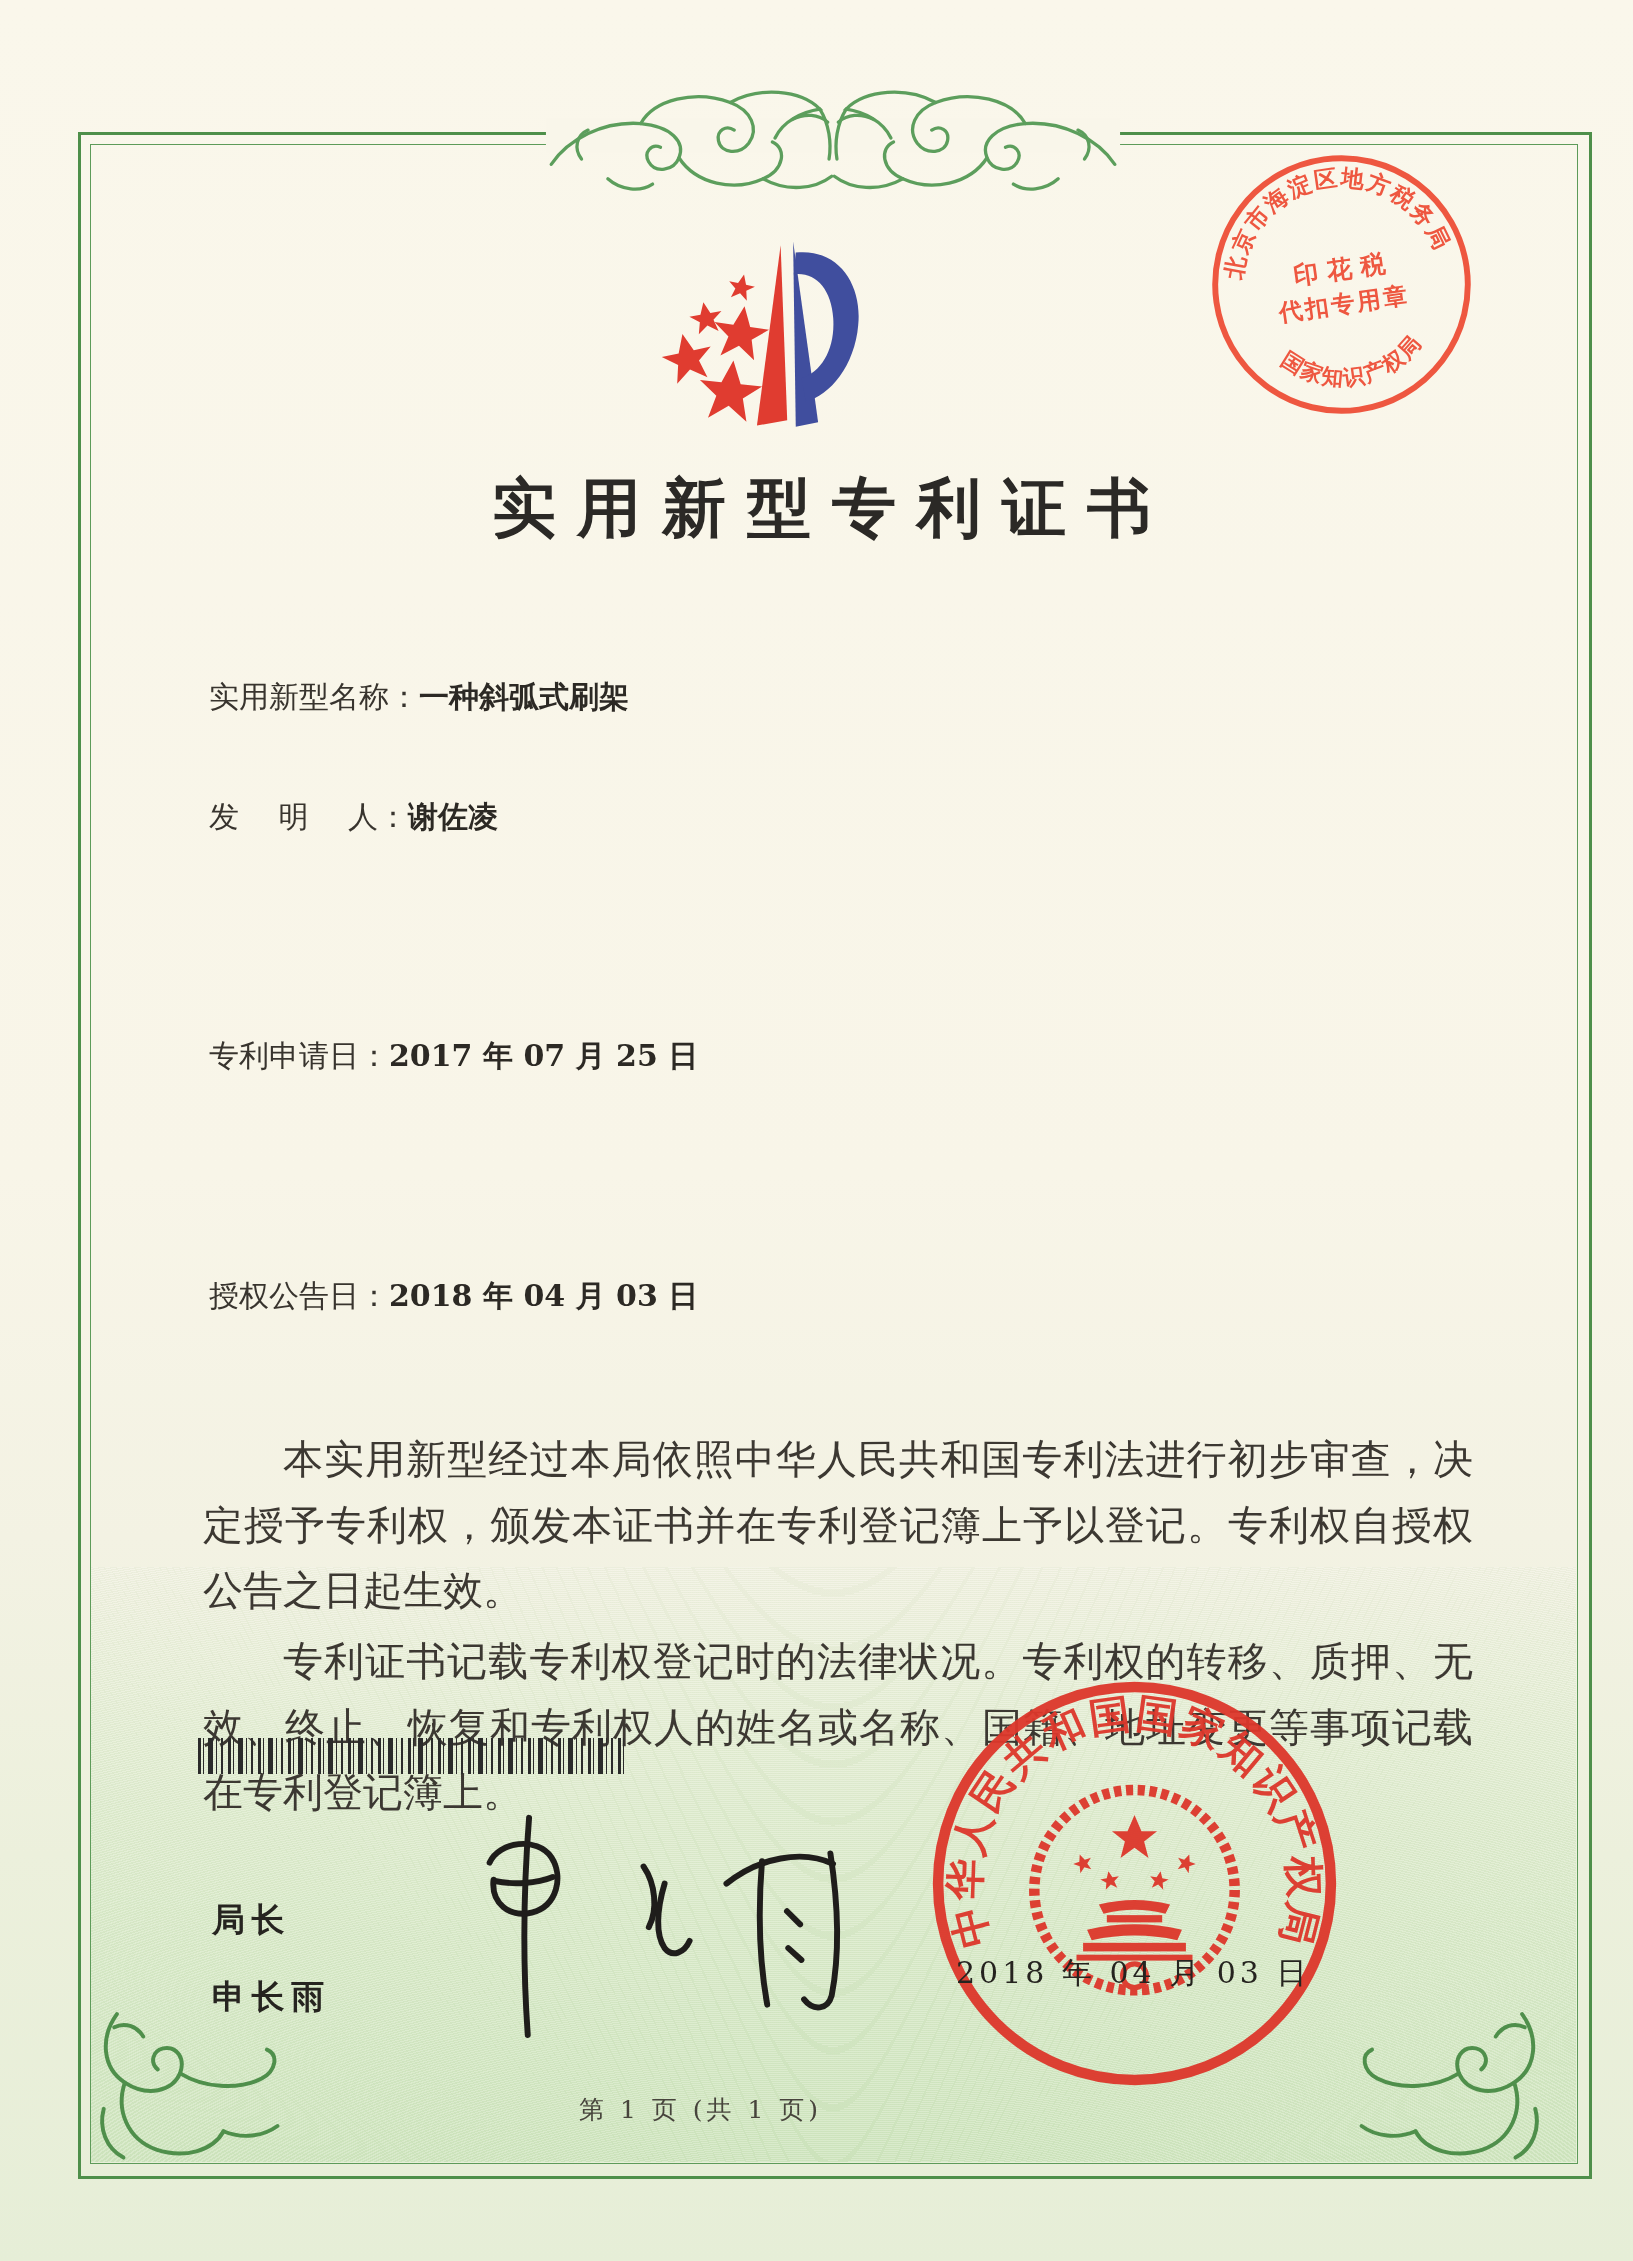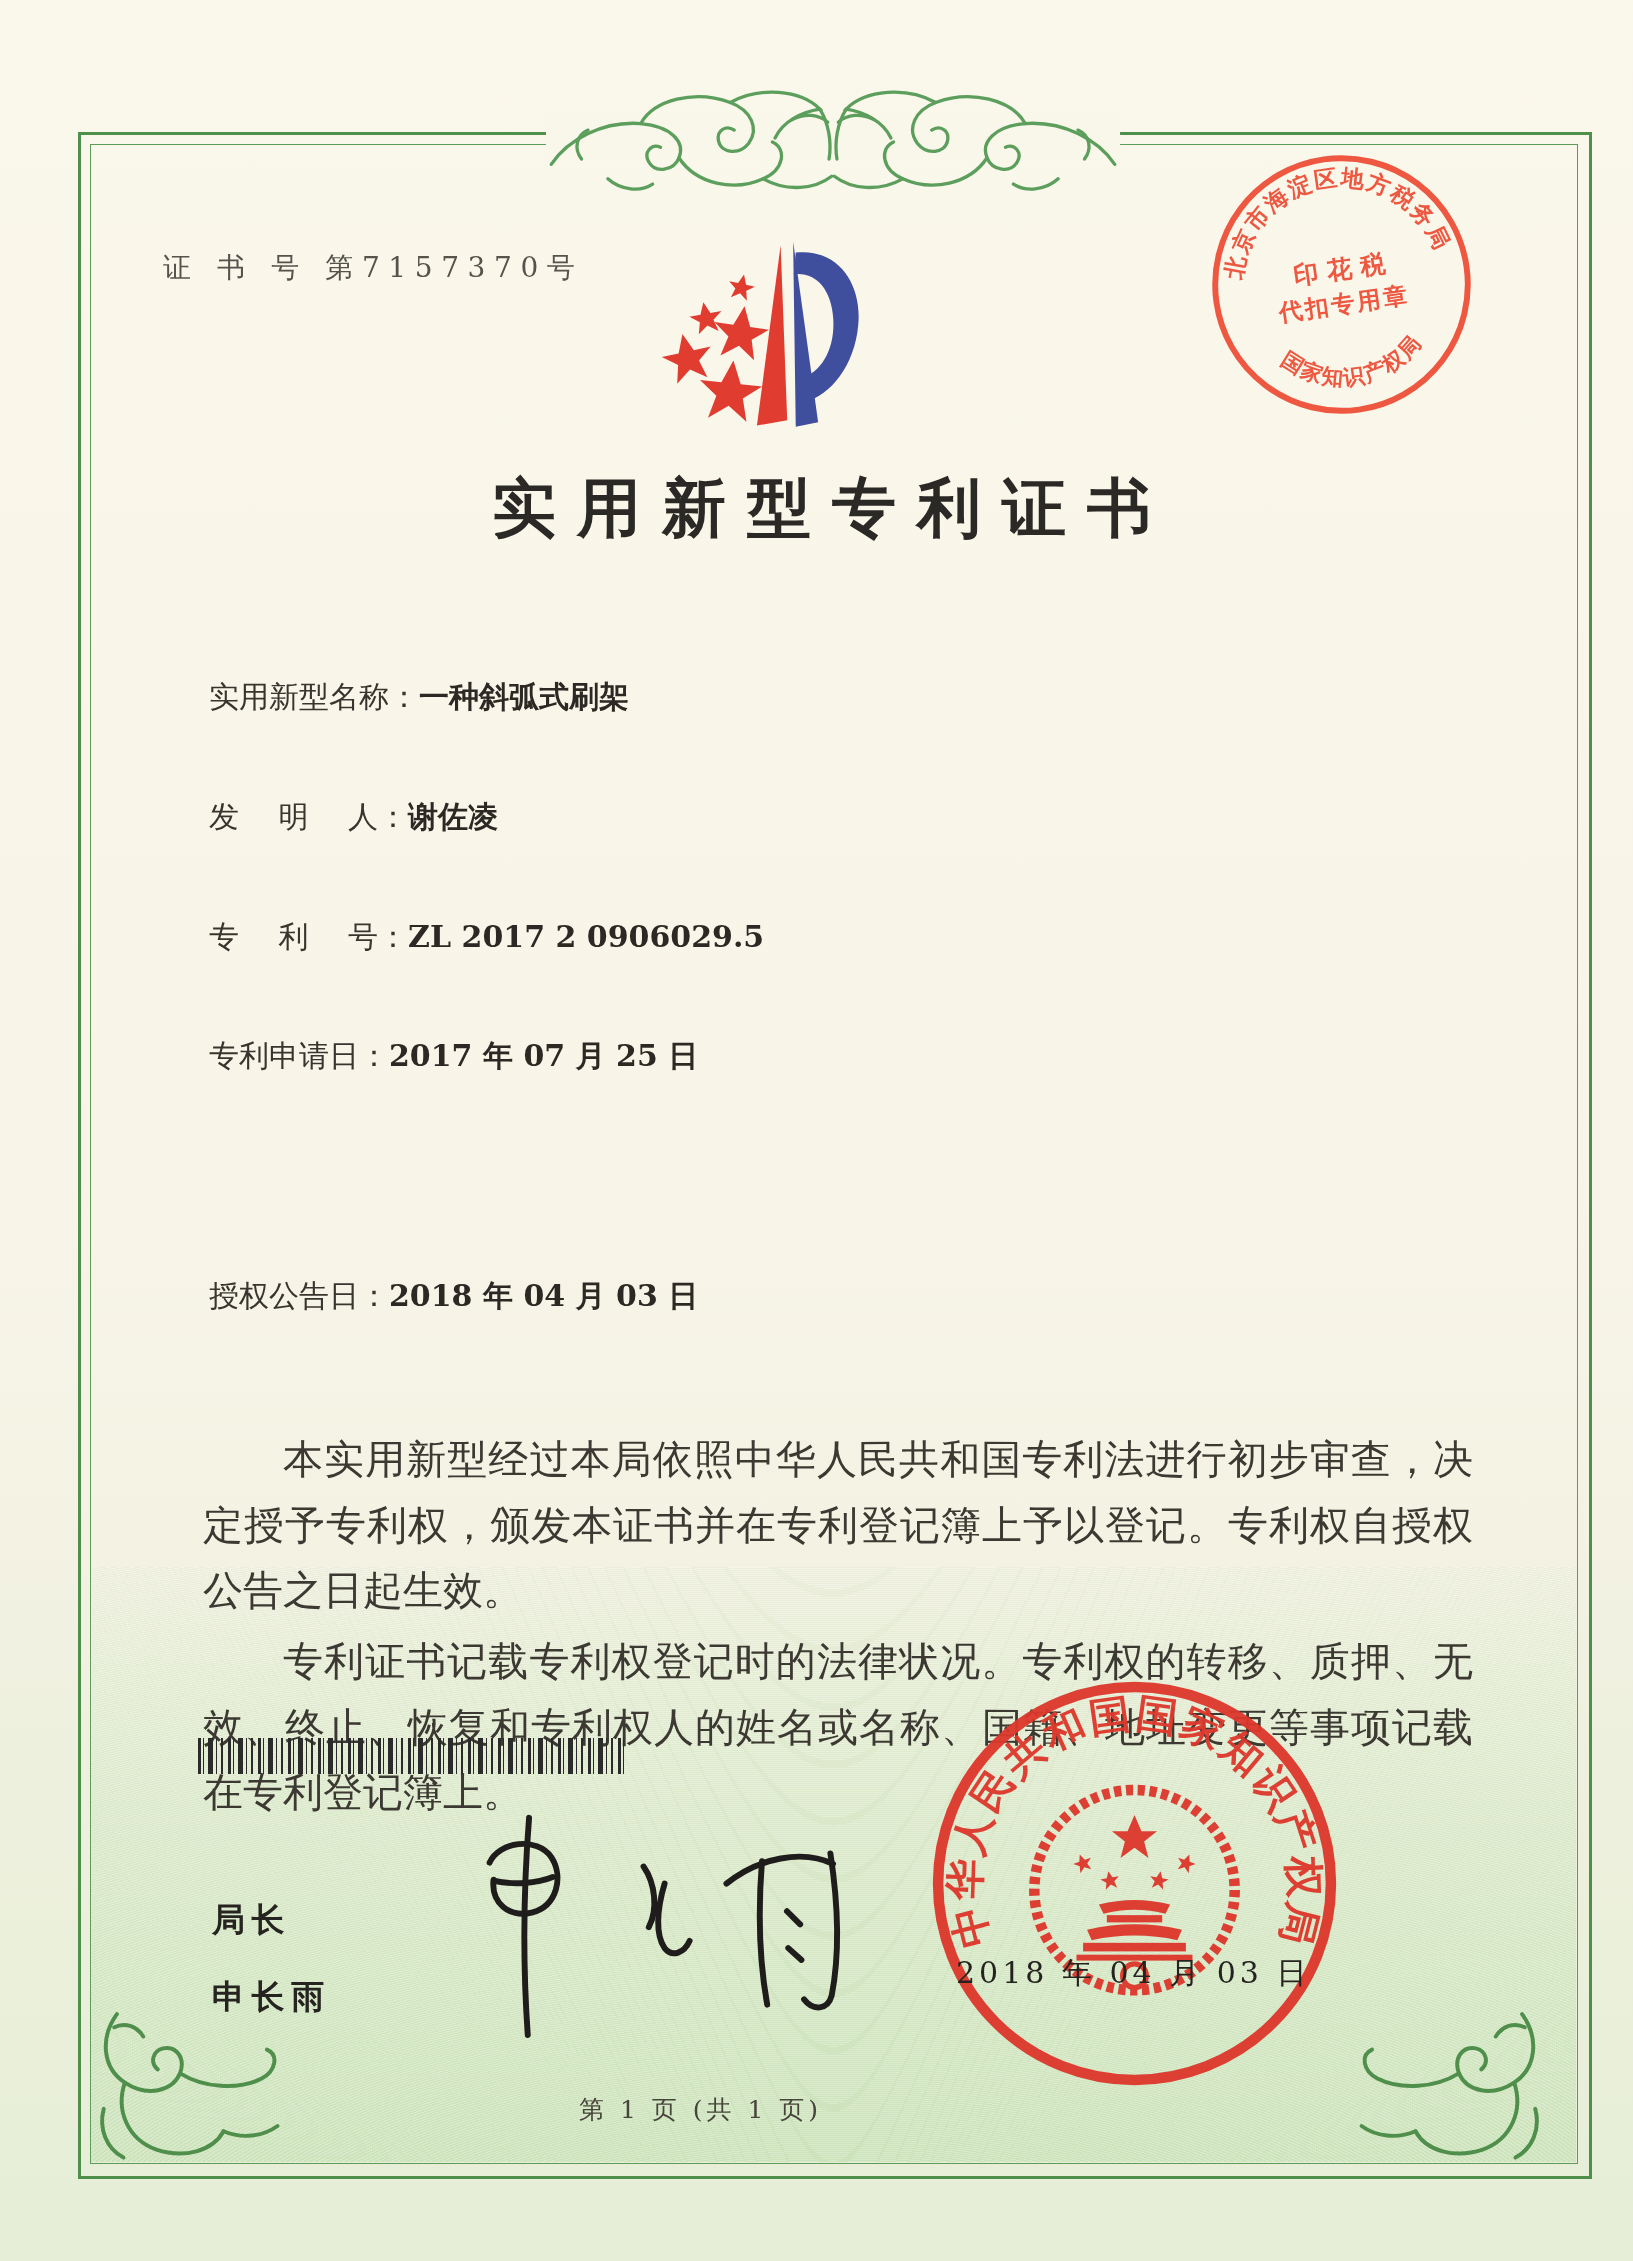--- a/index.html
+++ b/index.html
@@ -83,21 +83,20 @@
     <g stroke="#4f8f4b" stroke-width="6" fill="none" stroke-linecap="round">
       <path d="M 50,6 C 24,42 28,88 62,110 C 96,132 134,124 146,96 C 154,74 142,54 120,58 C 104,62 100,80 112,90"></path>
       <path d="M 62,110 C 48,152 66,196 110,212 C 152,226 196,214 212,184"></path>
       <path d="M 146,96 C 182,118 234,122 270,104 C 292,92 296,68 278,60"></path>
       <path d="M 212,184 C 240,196 272,192 294,176"></path>
       <path d="M 30,150 C 22,180 34,210 60,224"></path>
       <path d="M 90,40 C 80,24 62,18 46,26"></path>
     </g>
   </svg>
 
-  <div class="cert-no">证 书 号 第7157370号</div>
 
   <svg class="seal-tax" width="271" height="271" viewBox="0 0 412 412">
     <defs>
       <path id="taxTop" d="M 85 300 A 152 152 0 1 1 327 300"></path>
       <path id="taxBot" d="M 72 276 A 150 150 0 0 0 340 276"></path>
     </defs>
     <g transform="rotate(-8 206 206)" fill="#ee5740">
       <circle cx="206" cy="206" r="192" fill="none" stroke="#ee5740" stroke-width="9"></circle>
       <text font-size="35" letter-spacing="3" font-weight="600">
         <textPath href="#taxTop" startOffset="50%" text-anchor="middle">北京市海淀区地方税务局</textPath>
@@ -125,21 +124,20 @@
     <g fill="#404e9e">
       <path d="M 202,28 L 240,303 L 206,310 Z"></path>
       <path d="M 206,45 C 272,38 307,95 301,155 C 296,216 258,263 221,271 L 215,236 C 246,226 266,190 263,145 C 260,100 236,74 203,78 Z"></path>
     </g>
   </svg>
 
   <div class="title">实用新型专利证书</div>
 
   <div class="field" style="top:677px"><span>实用新型名称：</span><b>一种斜弧式刷架</b></div>
   <div class="field" style="top:797px"><span>发　 明　 人：</span><b>谢佐凌</b></div>
-  <div class="field" style="top:917px"><span>专　 利　 号：</span><b>ZL 2017 2 0906029.5</b></div>
   <div class="field" style="top:1036px"><span>专利申请日：</span><b>2017 年 07 月 25 日</b></div>
   <div class="field" style="top:1276px"><span>授权公告日：</span><b>2018 年 04 月 03 日</b></div>
 
   <div class="body-text">
     <p>本实用新型经过本局依照中华人民共和国专利法进行初步审查，决定授予专利权，颁发本证书并在专利登记簿上予以登记。专利权自授权公告之日起生效。</p>
     <p>专利证书记载专利权登记时的法律状况。专利权的转移、质押、无效、终止、恢复和专利权人的姓名或名称、国籍、地址变更等事项记载在专利登记簿上。</p>
   </div>
 
   <div class="barcode"></div>
 

